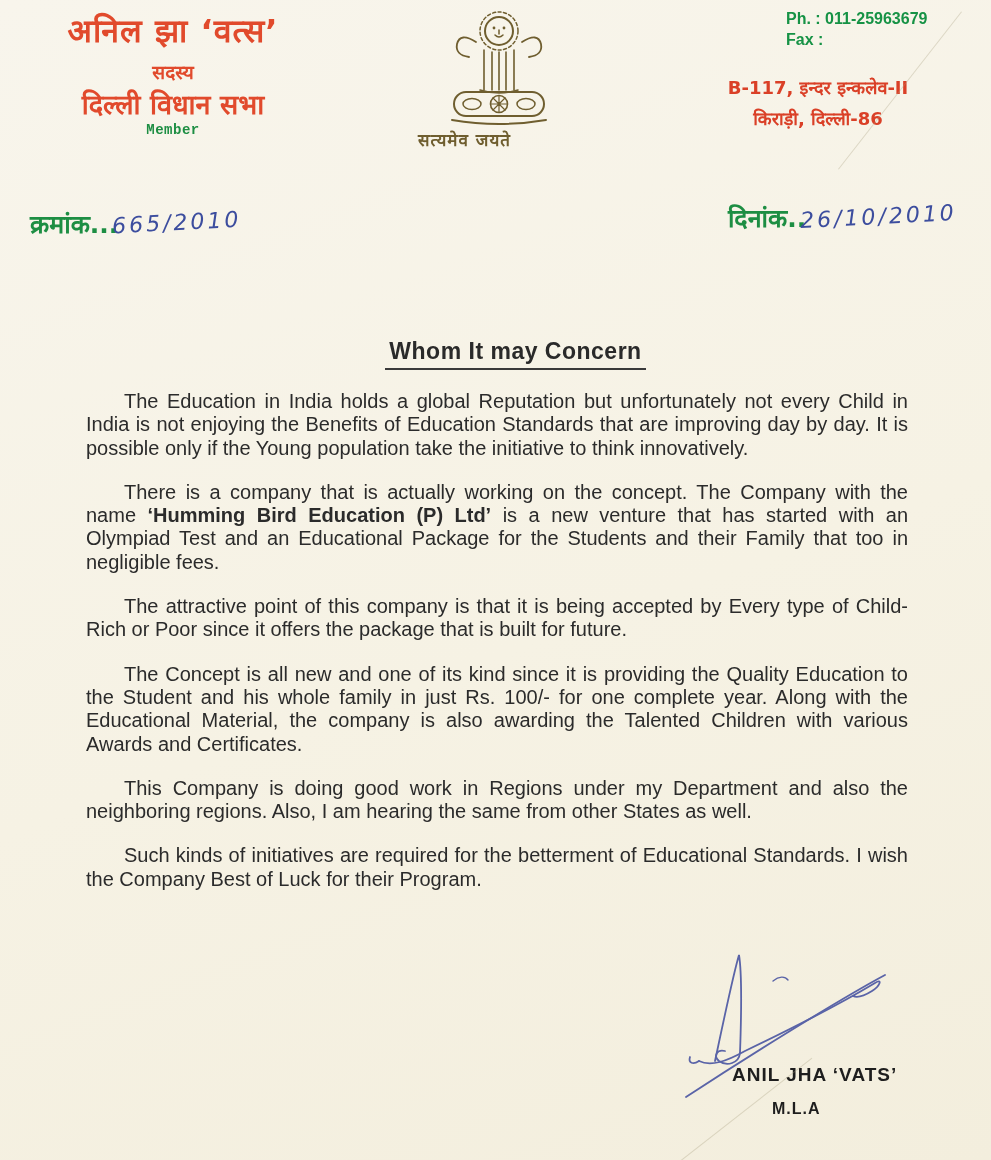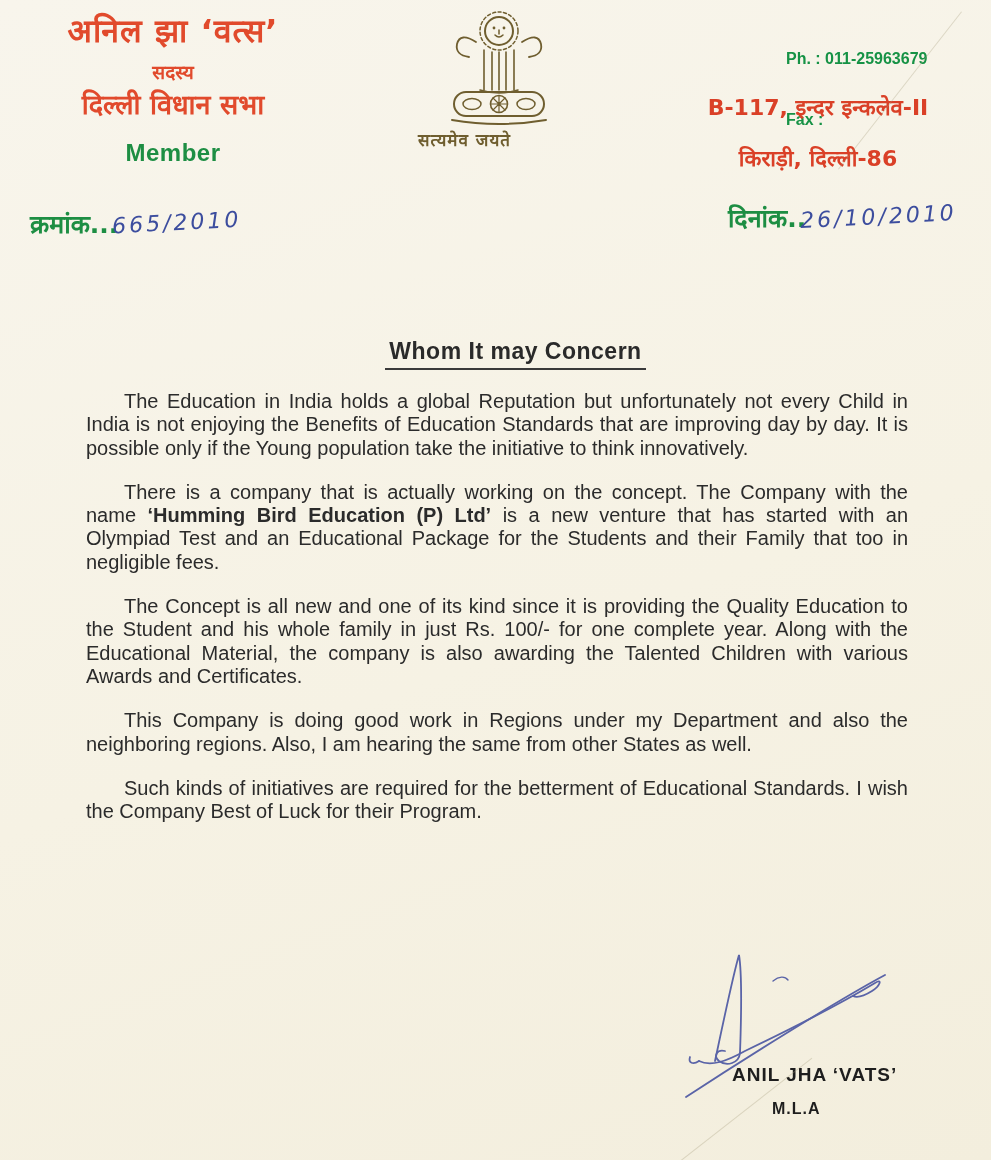--- a/index.html
+++ b/index.html
@@ -27,47 +27,48 @@
   }
   .hi-member{
     font-family:"DejaVu Sans", sans-serif;
     font-size:19px;color:#e14a2c;margin-top:8px;font-weight:bold;
   }
   .hi-assembly{
     font-family:"DejaVu Sans", sans-serif;
     font-size:27px;color:#e14a2c;font-weight:bold;
   }
   .en-member{
-    font-size:24px;font-weight:bold;color:#1d8e43;margin-top:17px;
+    font-size:14px;font-weight:bold;color:#1d8e43;
     letter-spacing:.5px;
+    font-family:Liberation Mono, monospace;
   }
   .en-assembly{
     font-size:20px;font-weight:bold;color:#1d8e43;margin-top:4px;
     letter-spacing:.5px;
   }
   
   .emblem{
     position:absolute;left:418px;top:4px;width:162px;text-align:left;
   }
   .emblem svg{display:block;margin:0 auto;}
   .motto{
     font-family:"DejaVu Sans", sans-serif;
     font-size:17px;color:#6f5e2f;margin-top:2px;letter-spacing:1px;font-weight:bold;
   }
   
   .lh-right-phone{
     position:absolute;left:786px;top:8px;text-align:left;
   }
-  .phone-line{font-size:16px;font-weight:bold;color:#169245;line-height:21px;margin-top:40px;}
+  .phone-line{font-size:16px;font-weight:bold;color:#169245;line-height:21px;}
   .lh-right-addr{
     position:absolute;left:698px;top:72px;width:240px;text-align:center;
   }
   .addr-line{
     font-family:"DejaVu Sans", sans-serif;
-    font-size:22px;font-weight:bold;color:#da4027;line-height:31px;margin-top:20px;
+    font-size:18px;font-weight:bold;color:#da4027;line-height:31px;
   }
   
   .ref-row{position:absolute;left:0;top:196px;width:100%;height:50px;}
   .ref-serial{position:absolute;left:30px;top:10px;}
   .ref-date{position:absolute;right:34px;top:4px;}
   .ref-label{
     font-family:"DejaVu Sans", sans-serif;
     font-size:25px;font-weight:bold;color:#1d8e43;
   }
   .handwriting{
@@ -165,20 +166,21 @@
     </div>
   </div>
 
   <div class="title-wrap">
     <span class="title">Whom It may Concern</span>
   </div>
 
   <div class="letter-body">
     <p>The Education in India holds a global Reputation but unfortunately not every Child in India is not enjoying the Benefits of Education Standards that are improving day by day. It is possible only if the Young population take the initiative to think innovatively.</p>
     <p><span>There is a company that is actually working on the concept. The Company with the name </span><span class="b">‘Humming Bird Education (P) Ltd’</span><span> is a new venture that has started with an Olympiad Test and an Educational Package for the Students and their Family that too in negligible fees.</span></p>
+    <p>The attractive point of this company is that it is being accepted by Every type of Child- Rich or Poor since it offers the package that is built for future.</p>
     <p>The Concept is all new and one of its kind since it is providing the Quality Education to the Student and his whole family in just Rs. 100/- for one complete year. Along with the Educational Material, the company is also awarding the Talented Children with various Awards and Certificates.</p>
     <p>This Company is doing good work in Regions under my Department and also the neighboring regions. Also, I am hearing the same from other States as well.</p>
     <p>Such kinds of initiatives are required for the betterment of Educational Standards. I wish the Company Best of Luck for their Program.</p>
   </div>
 
   <span class="sig-svg">
     <svg width="235" height="155" viewBox="0 0 235 155" fill="none" stroke="#4a55a2" stroke-width="1.8" stroke-linecap="round" opacity="0.9">
       <path d="M3,152 C55,118 150,58 202,30"></path>
       <path d="M16,116 C28,122 44,116 62,106 C112,82 162,56 192,38 C200,33 197,41 189,46 C181,51 174,53 170,51"></path>
       <path d="M32,116 C38,88 50,30 56,10 C59,28 58,80 57,108"></path>

